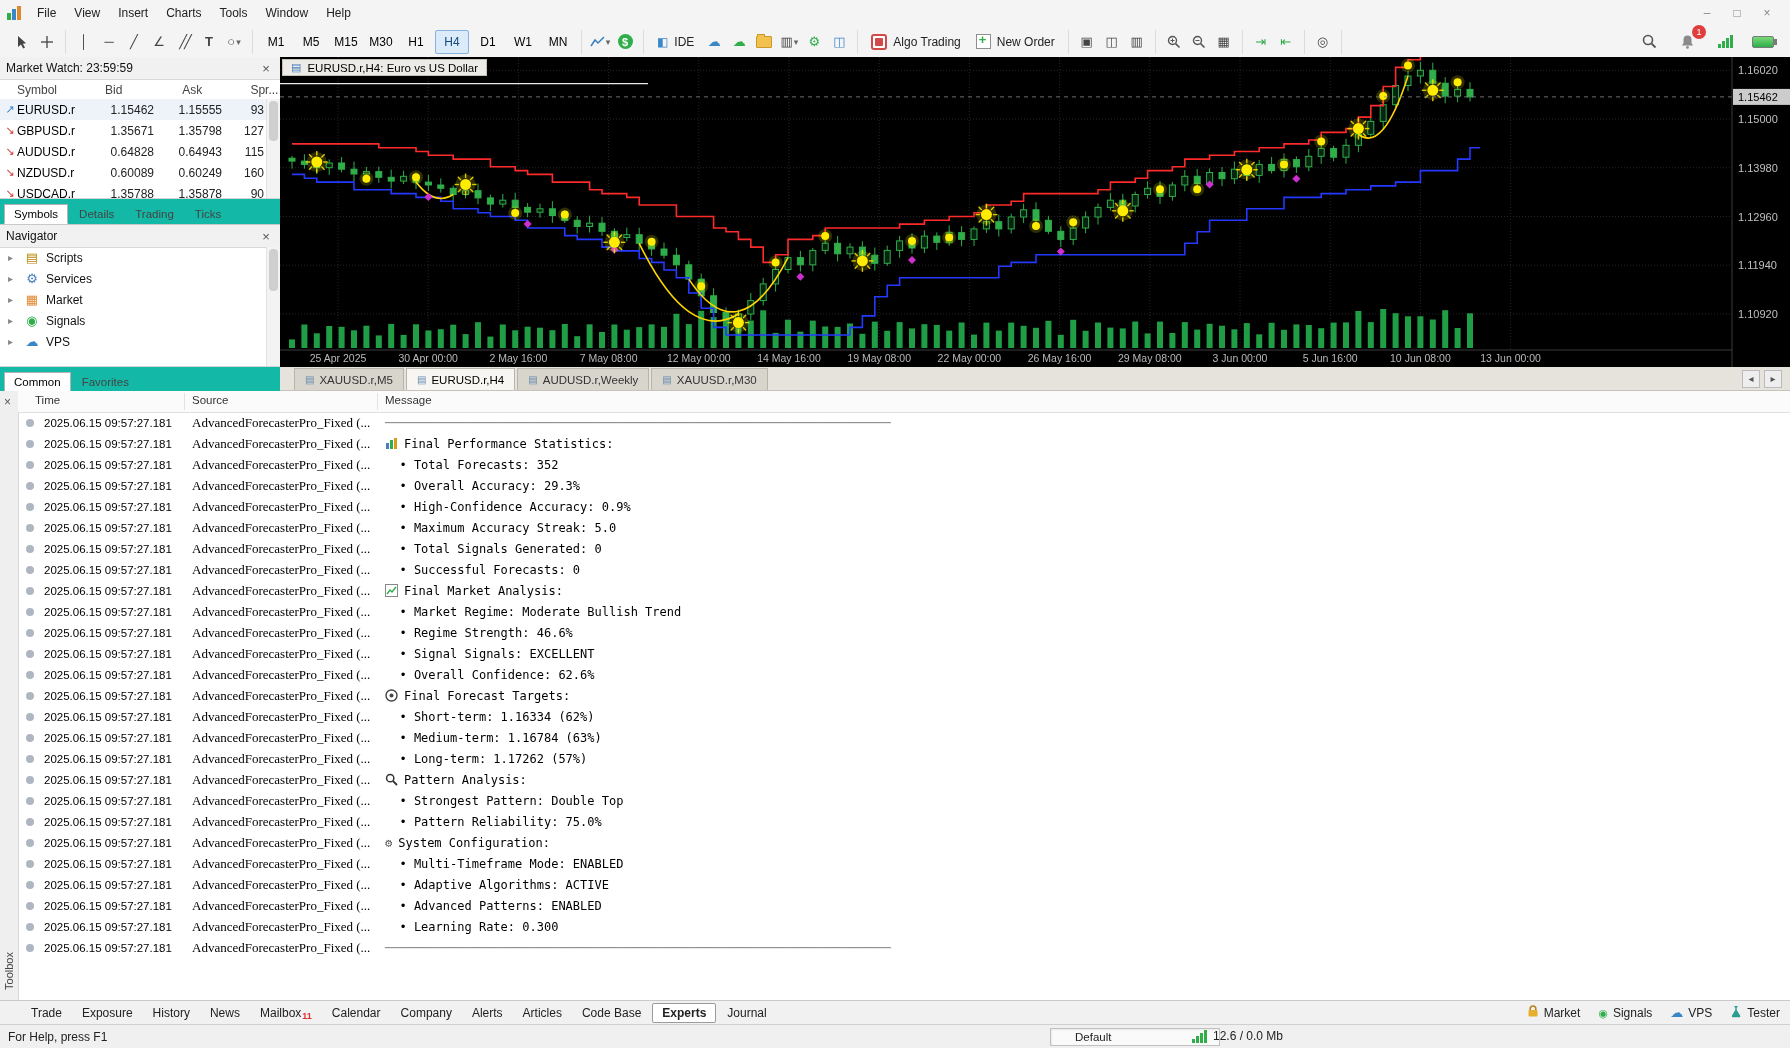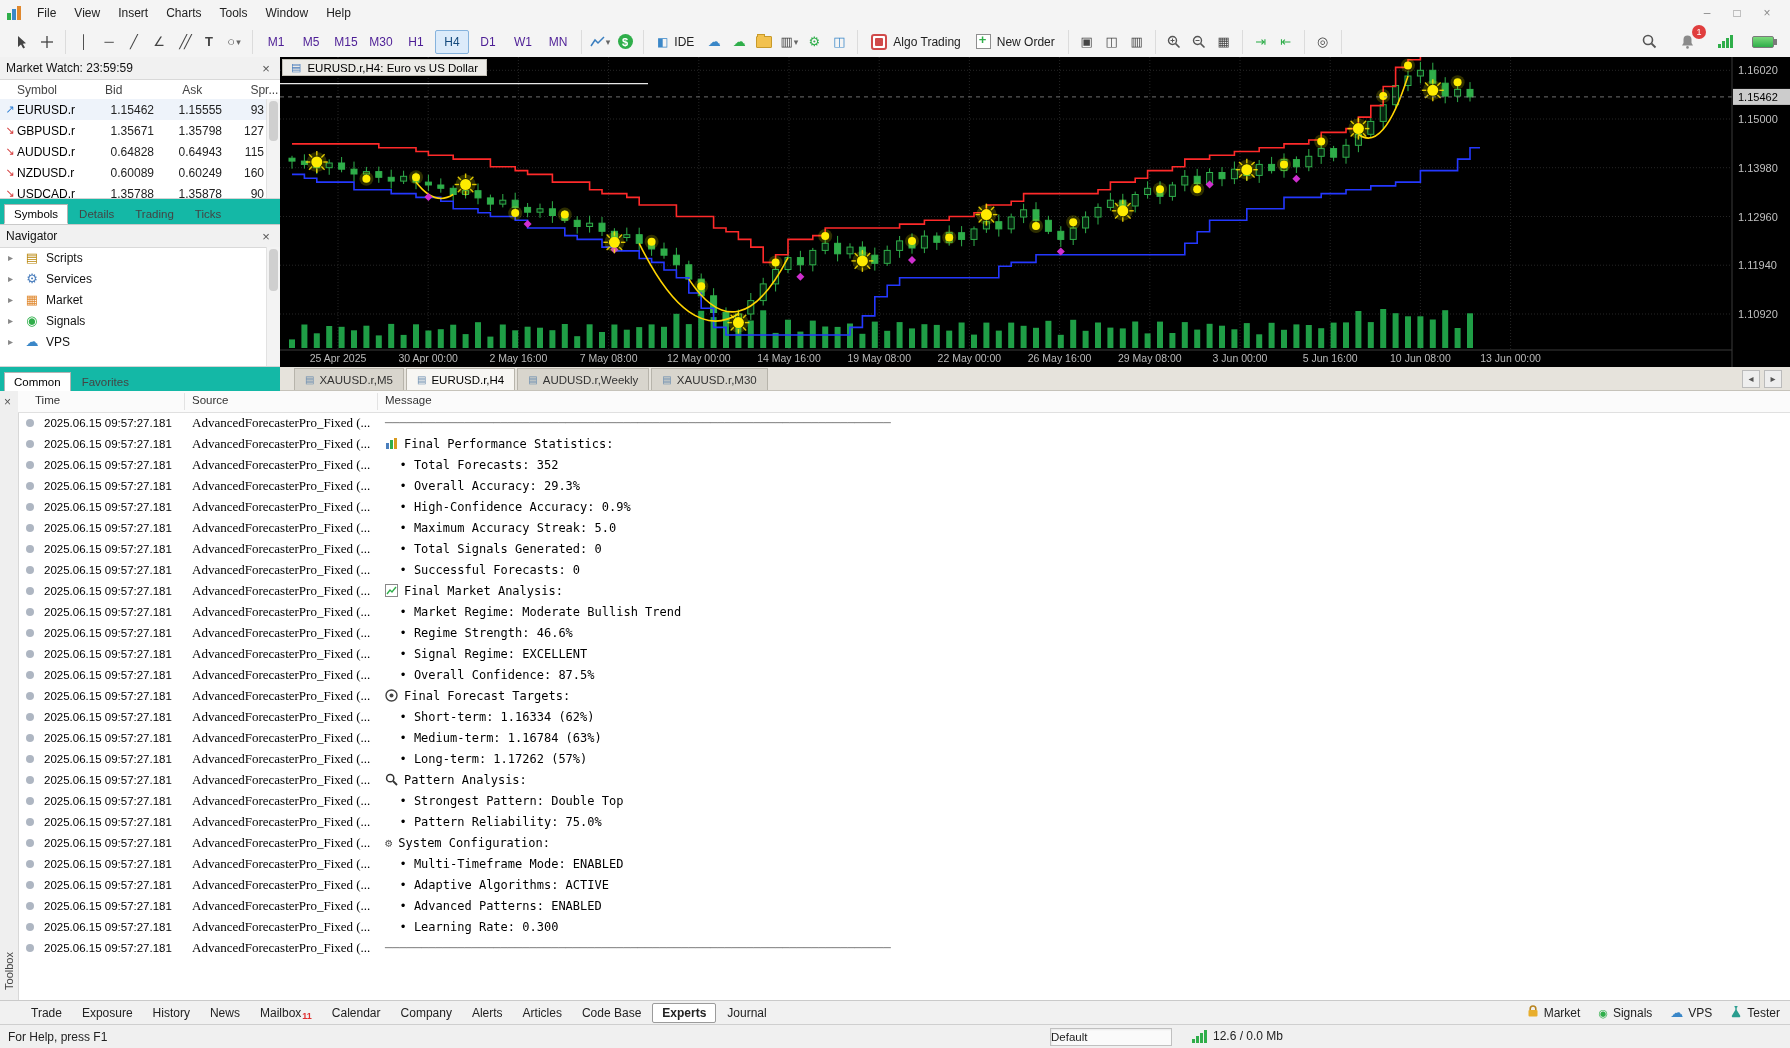--- a/index.html
+++ b/index.html
@@ -12,21 +12,21 @@
   #menu-items{display:flex;}
   .menu-item{padding:4px 9px;color:#222;cursor:default;}
   #win-controls{margin-left:auto;display:flex;gap:16px;color:#8a8a8a;font-size:12px;padding-right:10px;}
   .win-btn{width:14px;text-align:center;}
   
   .toolbar{position:absolute;left:0;top:26px;right:0;height:31px;background:#f4f4f4;
            border-bottom:1px solid #c9c9c9;display:flex;align-items:center;padding:0 4px;}
   .tgroup{display:flex;align-items:center;gap:3px;padding:0 7px;border-right:1px solid #dcdcdc;height:24px;}
   .tbtn{min-width:22px;height:22px;display:flex;align-items:center;justify-content:center;
         color:#444;font-size:13px;border-radius:2px;}
-  .tf{min-width:26px;padding:0 3px;font-size:12px;color:#4c1d95;}
+  .tf{min-width:26px;padding:0 3px;font-size:12px;color:#000000;}
   .tf.active{background:#dcebfa;border:1px solid #86b3dd;color:#14497c;}
   .tlabel{display:flex;align-items:center;gap:6px;padding:0 6px;font-size:12px;color:#222;}
   .caret{font-size:9px;color:#666;margin-left:1px;}
   .toolbar-right{margin-left:auto;display:flex;gap:16px;align-items:center;padding-right:12px;}
   .dollar-icon{width:15px;height:15px;border-radius:50%;background:#2fae4a;color:#fff;font-size:11px;
                font-weight:bold;display:flex;align-items:center;justify-content:center;}
   .folder-icon{width:14px;height:10px;background:#f2c14e;border:1px solid #c89a2a;border-radius:1px;position:relative;}
   .folder-icon:before{content:"";position:absolute;top:-3px;left:0;width:6px;height:2px;background:#f2c14e;
                border:1px solid #c89a2a;border-bottom:none;}
   .algo-icon{width:12px;height:12px;border:2px solid #d04a4a;border-radius:3px;position:relative;background:#fff;}
@@ -112,21 +112,21 @@
               border-top:1px solid #cacaca;display:flex;align-items:center;padding-left:22px;box-sizing:border-box;}
   #bottom-tabs{display:flex;gap:2px;align-items:center;}
   .bottom-bar .tab{padding:2px 9px;color:#222;font-size:12px;display:flex;align-items:flex-start;}
   .bottom-bar .tab.active{background:#fff;border:1px solid #9b9b9b;border-radius:2px;font-weight:bold;}
   .badge-num{color:#e03030;font-size:9px;font-weight:bold;position:relative;top:5px;margin-left:1px;}
   #quick-icons{margin-left:auto;display:flex;gap:18px;padding-right:10px;}
   .quick-item{display:flex;align-items:center;gap:5px;color:#222;}
   .statusbar{position:absolute;left:0;top:1024px;right:0;height:24px;background:#f0f0f0;border-top:1px solid #cfcfcf;}
   .sb-help{position:absolute;left:8px;top:5px;color:#222;}
   .sb-default{position:absolute;left:1050px;top:3px;width:120px;height:16px;border:1px solid #c0c0c0;
-              background:#fafafa;padding:0 0;font-size:11.5px;line-height:16px;color:#222;
+              background:#fafafa;padding:0 24px;font-size:11.5px;line-height:16px;color:#222;
               box-shadow:inset 1px 1px 2px rgba(0,0,0,0.07);}
   .sb-net{position:absolute;left:1192px;top:4px;display:flex;align-items:center;gap:6px;color:#222;}
 </style>
 </head>
 <body>
 
 <div id="root">
 
   <div class="menubar">
     <span class="logo">
@@ -994,27 +994,27 @@
         <div class="log-row">
           <span class="log-bullet"></span>
           <span class="log-time">2025.06.15 09:57:27.181</span>
           <span class="log-src">AdvancedForecasterPro_Fixed (...</span>
           <span class="log-msg"><span class="log-txt">  • Regime Strength: 46.6%</span></span>
         </div>
         <div class="log-row">
           <span class="log-bullet"></span>
           <span class="log-time">2025.06.15 09:57:27.181</span>
           <span class="log-src">AdvancedForecasterPro_Fixed (...</span>
-          <span class="log-msg"><span class="log-txt">  • Signal Regime: EXCELLENT</span></span>
-        </div>
-        <div class="log-row">
-          <span class="log-bullet"></span>
-          <span class="log-time">2025.06.15 09:57:27.181</span>
-          <span class="log-src">AdvancedForecasterPro_Fixed (...</span>
-          <span class="log-msg"><span class="log-txt">  • Overall Confidence: 87.5%</span></span>
+          <span class="log-msg"><span class="log-txt">  • Signal Signals: EXCELLENT</span></span>
+        </div>
+        <div class="log-row">
+          <span class="log-bullet"></span>
+          <span class="log-time">2025.06.15 09:57:27.181</span>
+          <span class="log-src">AdvancedForecasterPro_Fixed (...</span>
+          <span class="log-msg"><span class="log-txt">  • Overall Confidence: 62.6%</span></span>
         </div>
         <div class="log-row">
           <span class="log-bullet"></span>
           <span class="log-time">2025.06.15 09:57:27.181</span>
           <span class="log-src">AdvancedForecasterPro_Fixed (...</span>
           <span class="log-msg"><span class="log-ic"><svg width="13" height="13" viewBox="0 0 13 13">
                 <circle cx="6.5" cy="6.5" r="5.5" fill="none" stroke="#444" stroke-width="1.4"></circle>
                 <circle cx="6.5" cy="6.5" r="2" fill="#444"></circle>
               </svg></span><span class="log-txt">Final Forecast Targets:</span></span>
         </div>

